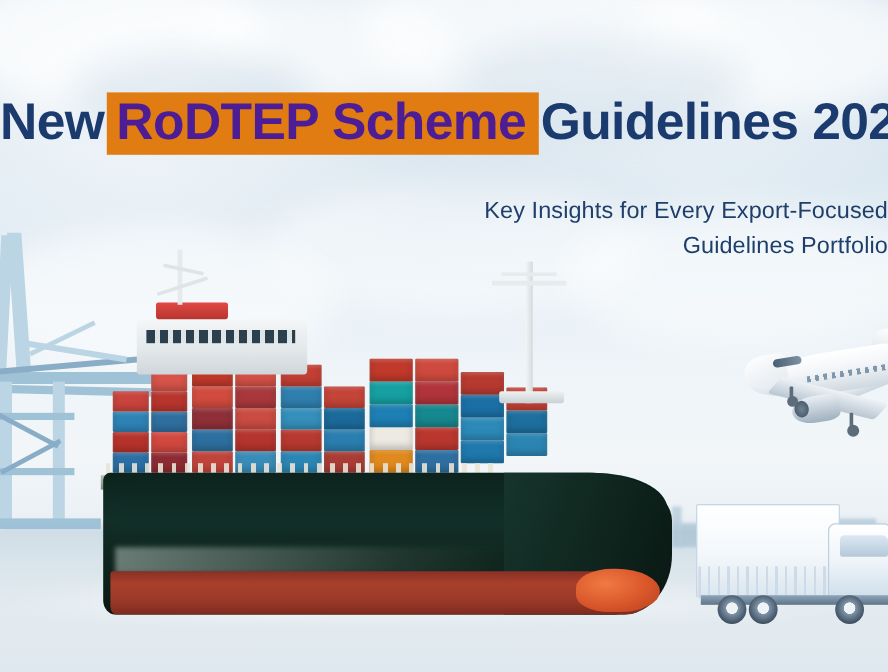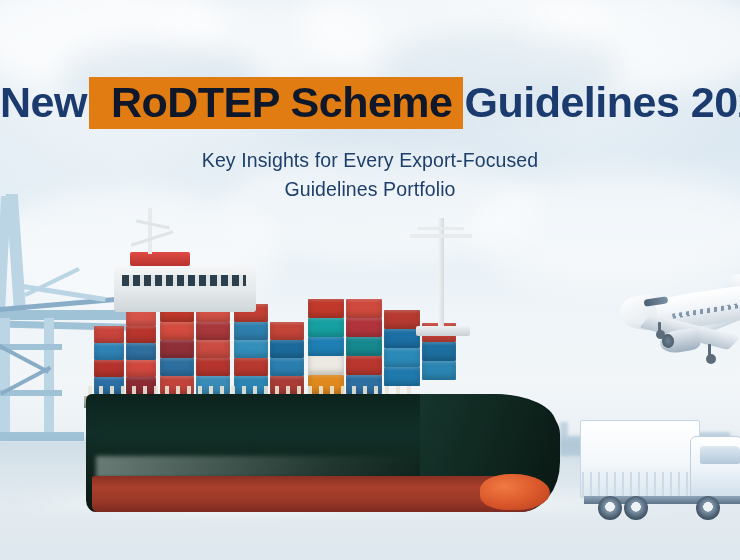--- a/index.html
+++ b/index.html
@@ -192,26 +192,26 @@
 
   
   .headline{
     position:absolute;top:76px;left:0;width:740px;
     text-align:center;white-space:nowrap;
     font-size:43px;line-height:52px;font-weight:700;letter-spacing:-.5px;
     color:#1b3b6f;
   }
   .headline .hl-word{display:inline;}
   .hl-mark{
-    display:inline-block;background:#e07c11;color:#0f172a;
-    padding:4px 10px 6px 22px;margin:0 2px;line-height:42px;
+    display:inline-block;background:#e07c11;color:#4c1d95;
+    padding:4px 10px 6px 8px;margin:0 2px;line-height:42px;
     vertical-align:baseline;
   }
   .subtitle{
-    position:absolute;top:146px;left:0;width:740px;text-align:center;
+    position:absolute;top:162px;left:0;width:740px;text-align:right;
     color:#1f3f6b;font-size:19.5px;line-height:29px;font-weight:400;
     letter-spacing:.1px;
   }
 </style>
 </head>
 <body>
 
 <div class="banner">
 
   <div class="clouds">

